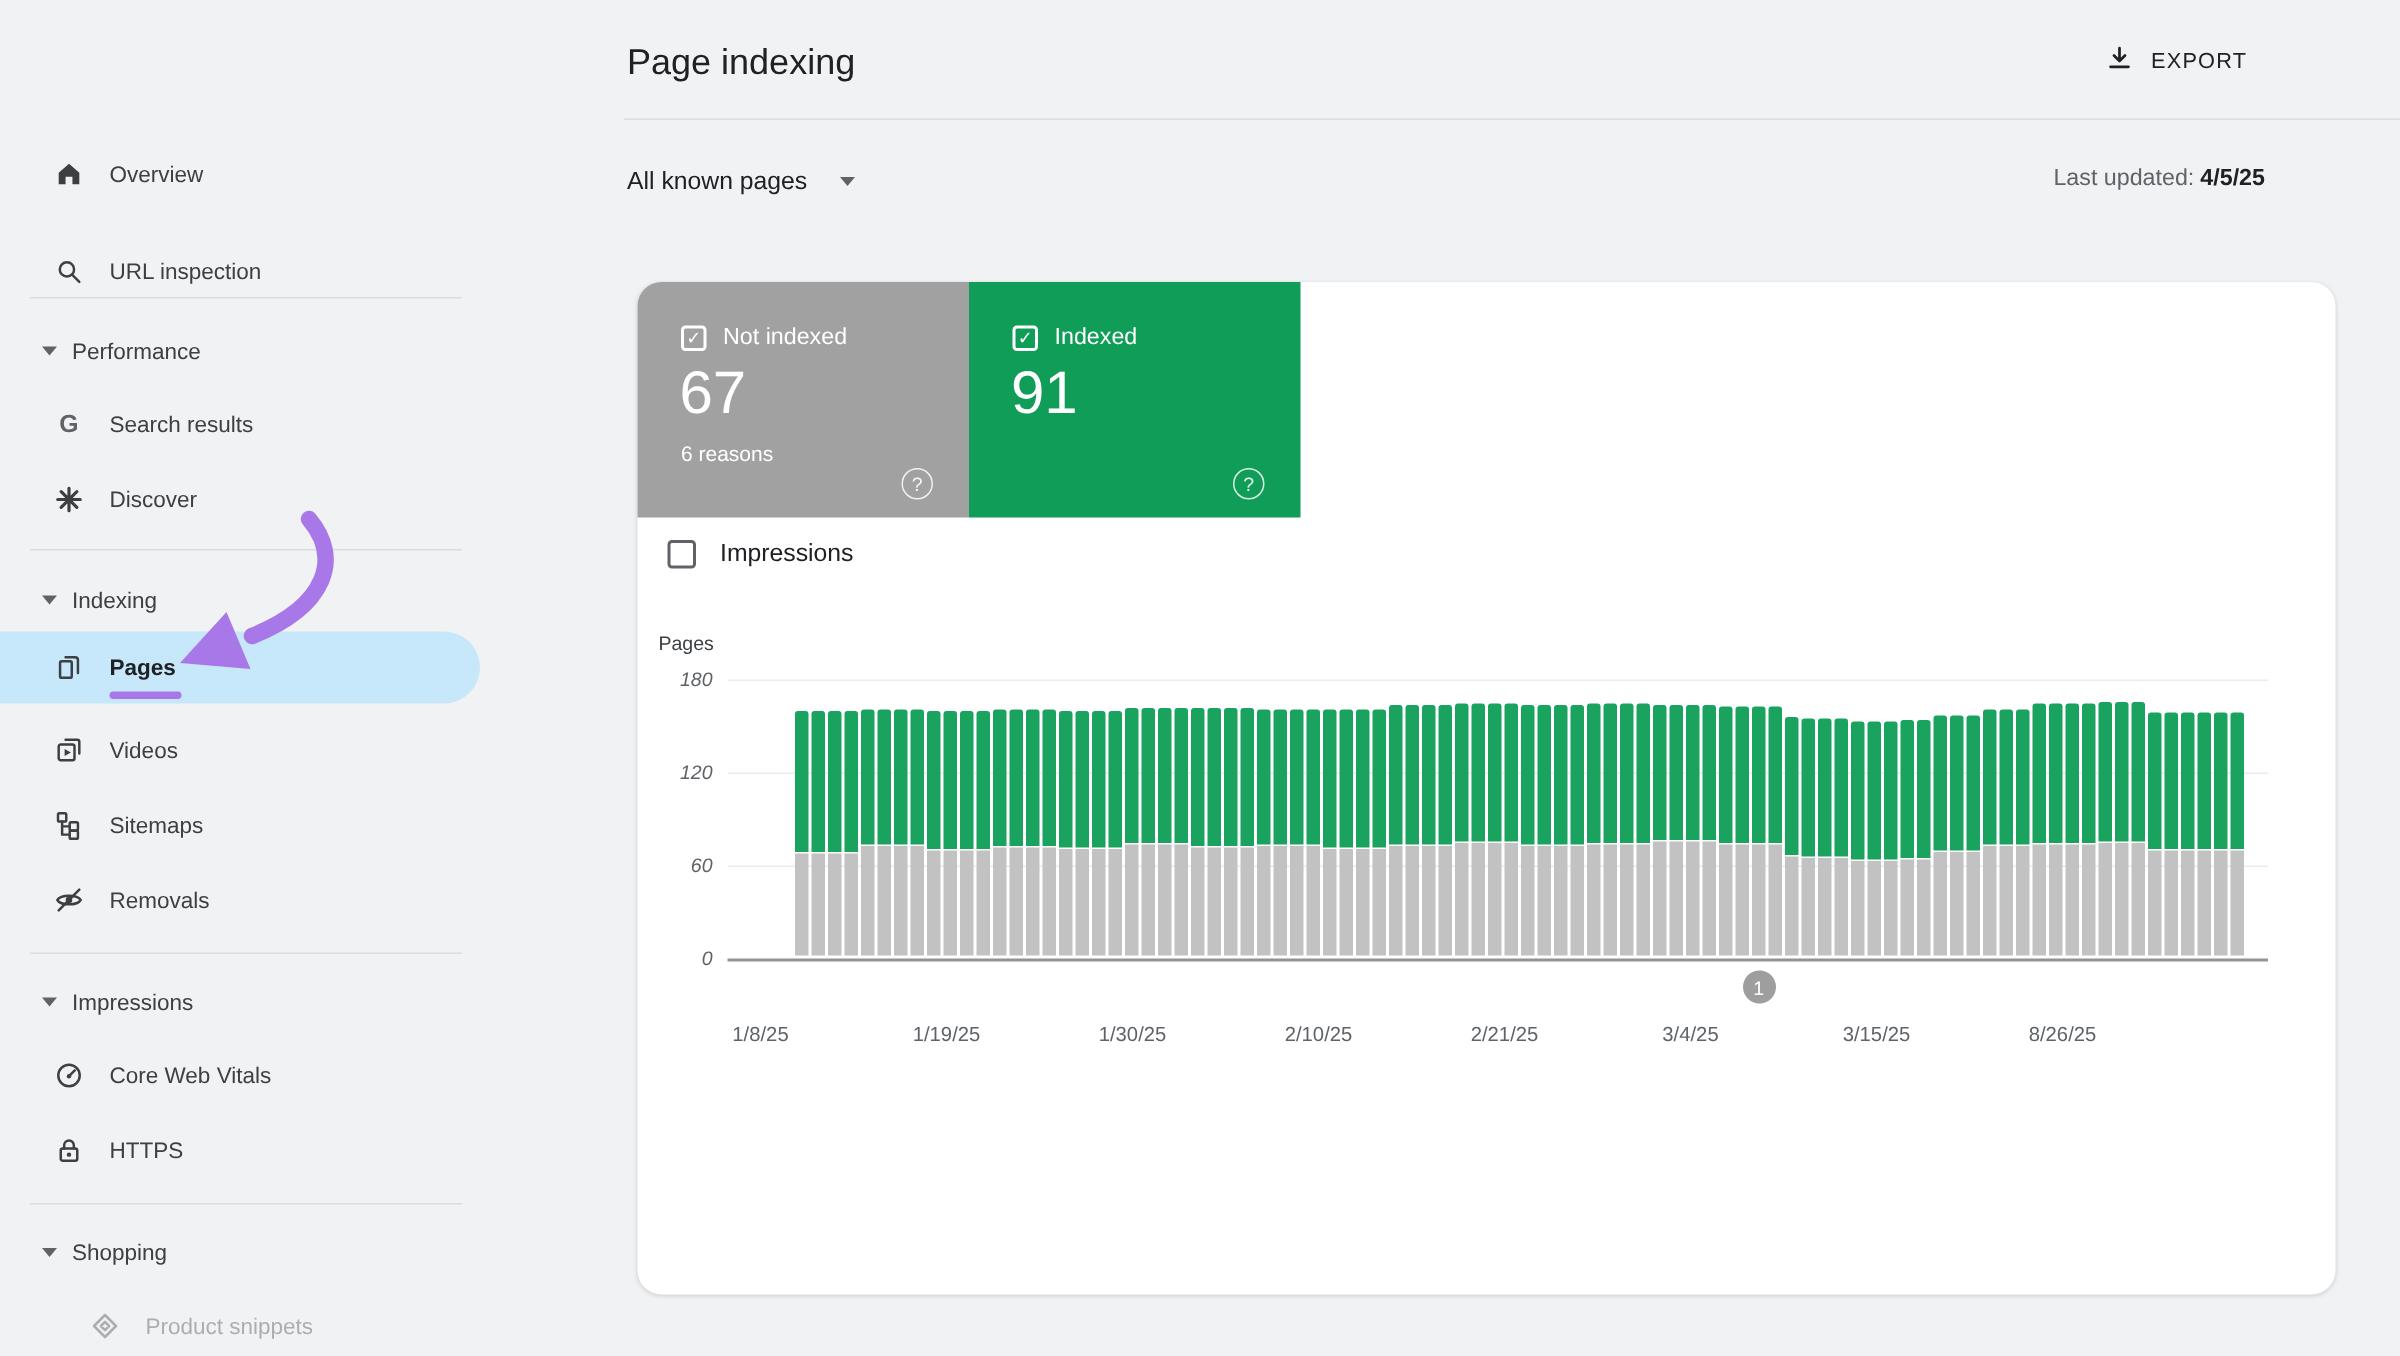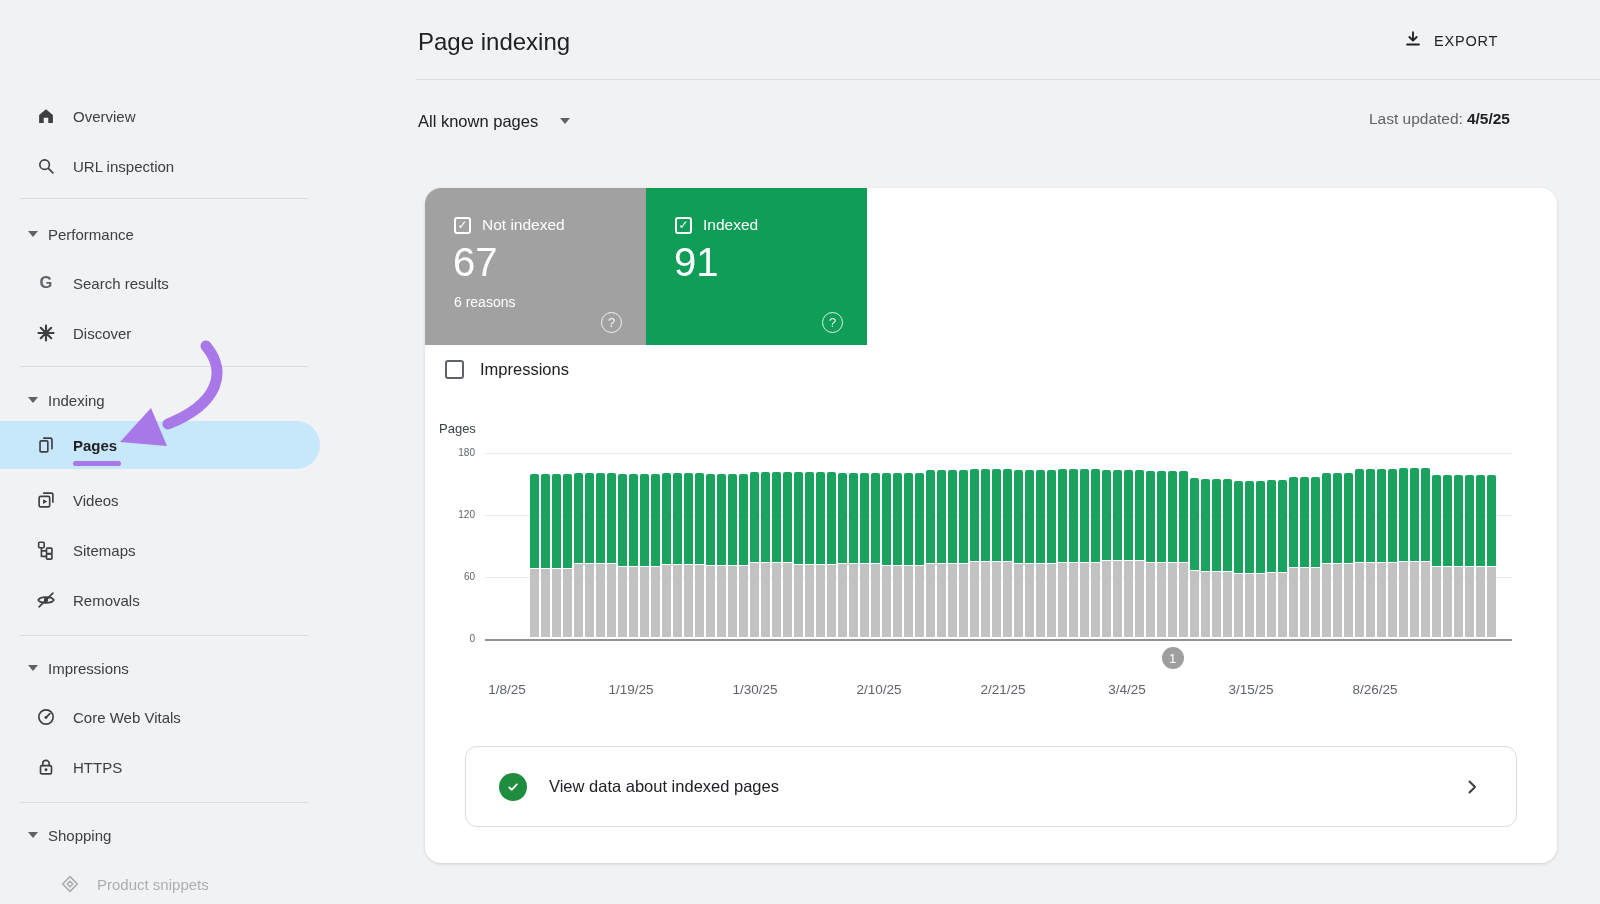--- a/index.html
+++ b/index.html
@@ -61,21 +61,21 @@
   .qmark{position:absolute;right:24px;bottom:12px;width:21px;height:21px;border:1.5px solid rgba(255,255,255,.85);
     border-radius:50%;display:flex;align-items:center;justify-content:center;font-size:13px;color:rgba(255,255,255,.9);cursor:pointer;}
   .impr-row{position:absolute;left:20px;top:172px;display:flex;align-items:center;gap:16px;cursor:pointer;}
   .cb-empty{width:19px;height:19px;border:2px solid #5f6368;border-radius:3px;background:#fff;}
   .impr-lbl{font-size:16.5px;color:#202124;}
   
   .chart-ylabel{position:absolute;left:14px;top:233px;font-size:13px;color:#3c4043;}
   .plot{position:absolute;left:60px;top:265px;width:1027px;height:186px;}
   .gridline{position:absolute;left:0;width:100%;height:1px;background:#e9ebee;}
   .gridline.zero{height:2px;background:#8f949a;}
-  .ytick{position:absolute;left:0;width:50px;text-align:right;font-size:10px;color:#5f6368;height:18px;line-height:18px;}
+  .ytick{position:absolute;left:0;width:50px;text-align:right;font-size:13px;color:#5f6368;height:18px;line-height:18px;font-style:italic;}
   .bars{position:absolute;left:45px;bottom:2px;display:flex;align-items:flex-end;gap:2px;}
   .bar{width:9px;display:flex;flex-direction:column;justify-content:flex-end;cursor:pointer;}
   .bar .seg-i{border-radius:2px 2px 0 0;margin-bottom:1px;}
   .xtick{position:absolute;top:494px;transform:translateX(-50%);font-size:13.5px;color:#5f6368;white-space:nowrap;}
   .marker{position:absolute;width:22px;height:22px;border-radius:50%;background:#9e9e9e;color:#fff;
     font-size:13px;display:flex;align-items:center;justify-content:center;cursor:pointer;}
   
   .footer-row{
     position:absolute;left:40px;top:558px;width:1052px;height:81px;background:#fff;
     border:1px solid #dadce0;border-radius:12px;display:flex;align-items:center;cursor:pointer;
@@ -93,21 +93,21 @@
   <aside class="sidebar">
     <nav id="sidebar-nav">
         <div class="nav-row" style="top: 96px;">
           <span class="ic">
             <svg width="22" height="22" viewBox="0 0 24 24">
               <path d="M4.5 11 12 4.5 19.5 11V19.5h-5v-5.5h-5v5.5h-5z" fill="#3c4043"></path>
             </svg>
           </span>
           <span class="lbl">Overview</span>
         </div>
-        <div class="nav-row" style="top: 146px;">
+        <div class="nav-row" style="top: 161px;">
           <span class="ic">
             <svg width="22" height="22" viewBox="0 0 24 24">
               <circle cx="10.5" cy="10.5" r="5.2" fill="none" stroke="#3c4043" stroke-width="1.8" stroke-linecap="round" stroke-linejoin="round"></circle>
               <path d="M14.6 14.6 19.5 19.5" fill="none" stroke="#3c4043" stroke-width="1.8" stroke-linecap="round" stroke-linejoin="round"></path>
             </svg>
           </span>
           <span class="lbl">URL inspection</span>
         </div>
         <div class="divider" style="top: 198px;"></div>
         <div class="sec-row" style="top: 214px;">
@@ -631,33 +631,20 @@
             <div class="bar">
               <div class="seg-i" style="height: 90.9333px; background: rgb(26, 162, 95);"></div>
               <div style="height: 70.2667px; background: rgb(194, 194, 194);"></div>
             </div>
           </div>
         </div>
       <div id="yticks"></div>
       <div id="xticks"></div>
       <div class="marker" id="chart-marker" style="left: 736.5px; top: 459px;">1</div>
 
-      <div class="footer-row">
-        <span class="check-circle">
-          <svg width="18" height="18" viewBox="0 0 24 24">
-              <path d="M7 12.5l3.2 3.2 6.8-7.2" fill="none" stroke="#fff" stroke-width="2.4" stroke-linecap="round" stroke-linejoin="round"></path>
-            </svg>
-        </span>
-        <span class="footer-lbl">View data about indexed pages</span>
-        <span class="footer-chev">
-          <svg width="24" height="24" viewBox="0 0 24 24">
-              <path d="M9.5 6.5 15 12l-5.5 5.5" fill="none" stroke="#3c4043" stroke-width="2" stroke-linecap="round" stroke-linejoin="round"></path>
-            </svg>
-        </span>
-      </div>
     <div class="ytick" style="top: 256px;">180</div>
         <div class="ytick" style="top: 318px;">120</div>
         <div class="ytick" style="top: 380px;">60</div>
         <div class="ytick" style="top: 442px;">0</div>
         <div class="xtick" style="left: 82px;">1/8/25</div>
         <div class="xtick" style="left: 206px;">1/19/25</div>
         <div class="xtick" style="left: 330px;">1/30/25</div>
         <div class="xtick" style="left: 454px;">2/10/25</div>
         <div class="xtick" style="left: 578px;">2/21/25</div>
         <div class="xtick" style="left: 702px;">3/4/25</div>

